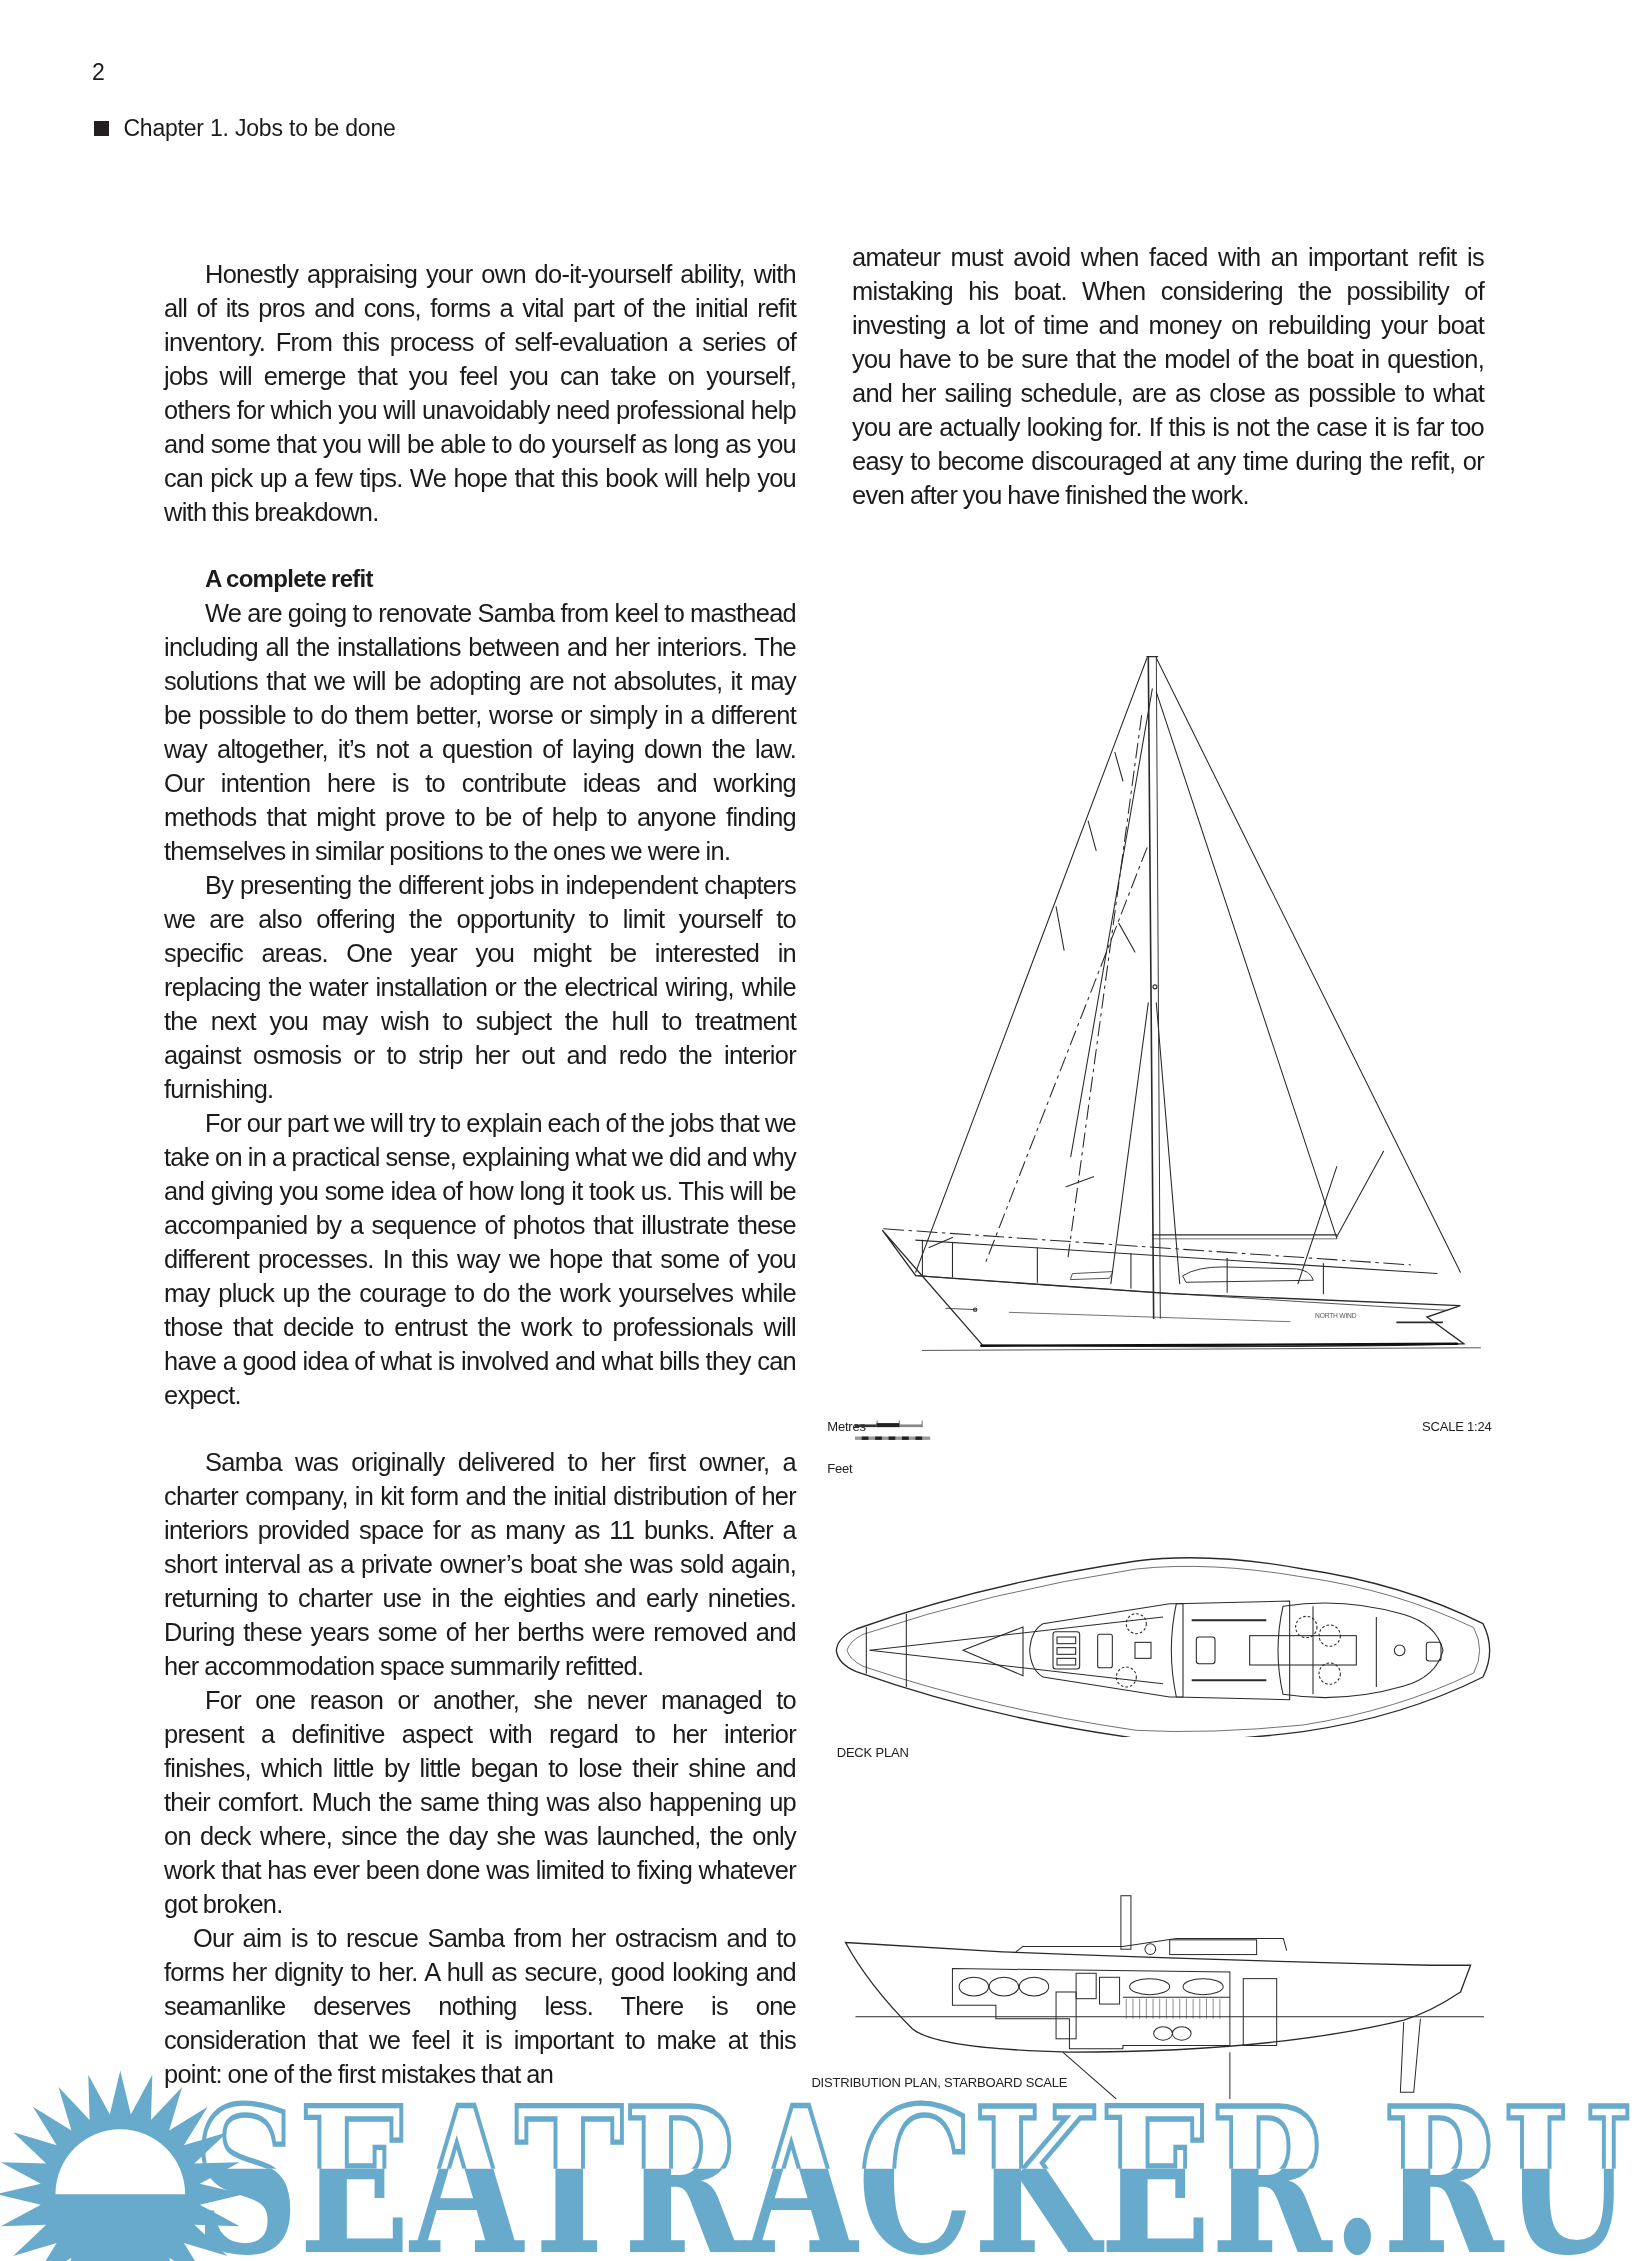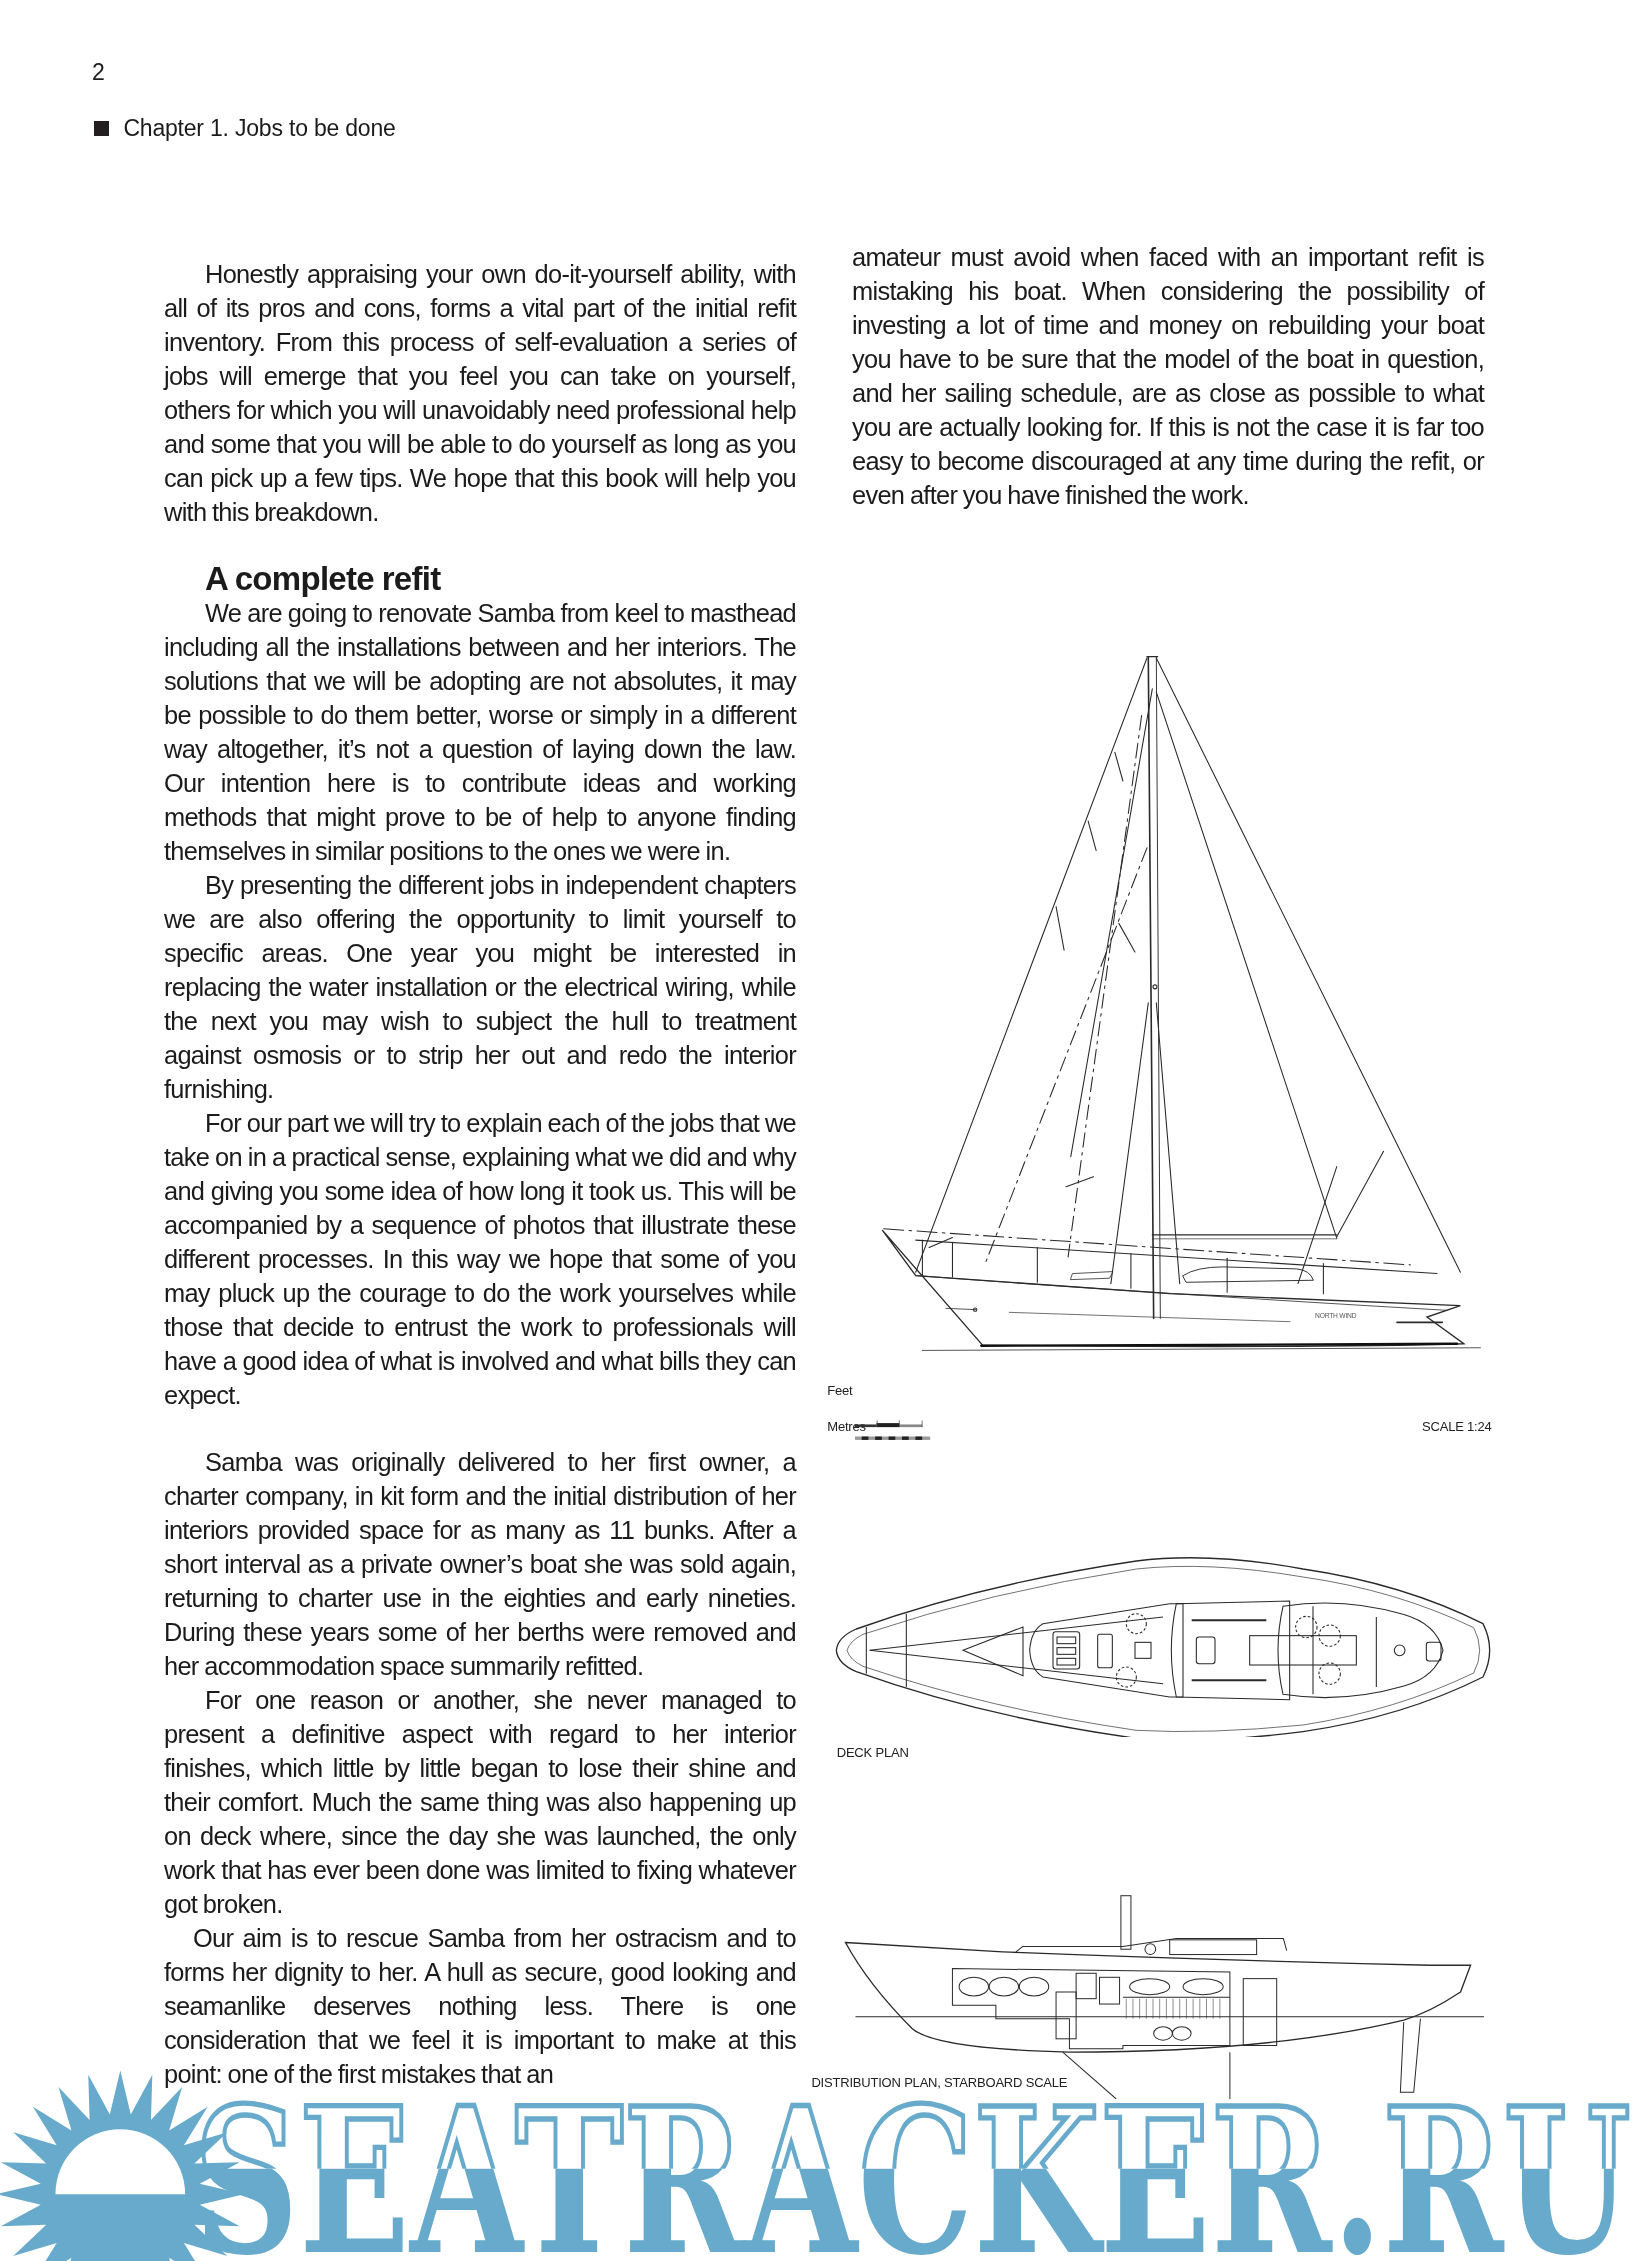--- a/index.html
+++ b/index.html
@@ -11,21 +11,21 @@
   .running-head .square { width: 14.7px; height: 14.7px; background: #231f20; margin-right: 14.7px; }
   .running-head .label { font-size: 23px; letter-spacing: -0.2px; }
 
   .col { position: absolute; width: 632px; font-size: 25.4px; line-height: 34px;
          text-align: justify; letter-spacing: -0.7px; word-spacing: -0.7px; }
   .col-left { left: 164px; top: 229px; margin-top: 28px; }
   .col-right { left: 852px; top: 240px; }
   .col p { margin: 0; text-indent: 41px; hyphens: none; }
   .col p.noindent { text-indent: 0; }
   .col p.short { text-indent: 29px; }
-  .col h3 { margin: 0; font-size: 33px; line-height: 34px; font-weight: bold;
+  .col h3 { margin: 0; font-size: 24px; line-height: 34px; font-weight: bold;
             text-indent: 41px; letter-spacing: -0.7px; }
   .gap { height: 33px; }
 
   .figure { position: absolute; }
   .fig-label { position: absolute; font-size: 13px; letter-spacing: -0.2px; color: #222; white-space: nowrap; }
 
   .watermark { position: absolute; left: 0; top: 2005px; width: 1644px; height: 256px; pointer-events: none; }
 </style>
 </head>
 <body>
@@ -107,21 +107,21 @@
     <circle cx="229" cy="999" r="2.5"></circle>
     <line x1="280" y1="1003" x2="700" y2="1017" stroke-width="1"></line>
     <line x1="860" y1="1018" x2="928" y2="1018" stroke-width="2.4"></line>
 
     <line x1="150" y1="1060" x2="985" y2="1056" stroke-width="1.2"></line>
     <line x1="238" y1="1053" x2="950" y2="1050" stroke-width="3.4" stroke="#111"></line>
   </svg>
   <span class="fig-label" style="left:493px; top:670px; font-size:6.7px; color:#555;">NORTH WIND</span>
   
   <span class="fig-label" style="left:5.3px; top:777px;">Metres</span>
-  <span class="fig-label" style="left:5.3px; top:741px;">Feet</span>
+  <span class="fig-label" style="left:5.3px; top:819px;">Feet</span>
   <svg width="94" height="27" style="position:absolute; left:33px; top:777px;" viewBox="0 0 140 40">
     <rect x="0" y="8" width="32" height="4" fill="#333"></rect>
     <rect x="32" y="6" width="34" height="6" fill="#222"></rect>
     <rect x="66" y="8" width="34" height="4" fill="#888"></rect>
     <line x1="33" y1="2" x2="33" y2="12" stroke="#333"></line>
     <line x1="66" y1="2" x2="66" y2="12" stroke="#333"></line>
     <line x1="100" y1="2" x2="100" y2="12" stroke="#333"></line>
     <rect x="0" y="26" width="112" height="5" fill="#999"></rect>
     <rect x="10" y="26" width="10" height="5" fill="#222"></rect>
     <rect x="30" y="26" width="10" height="5" fill="#222"></rect>

